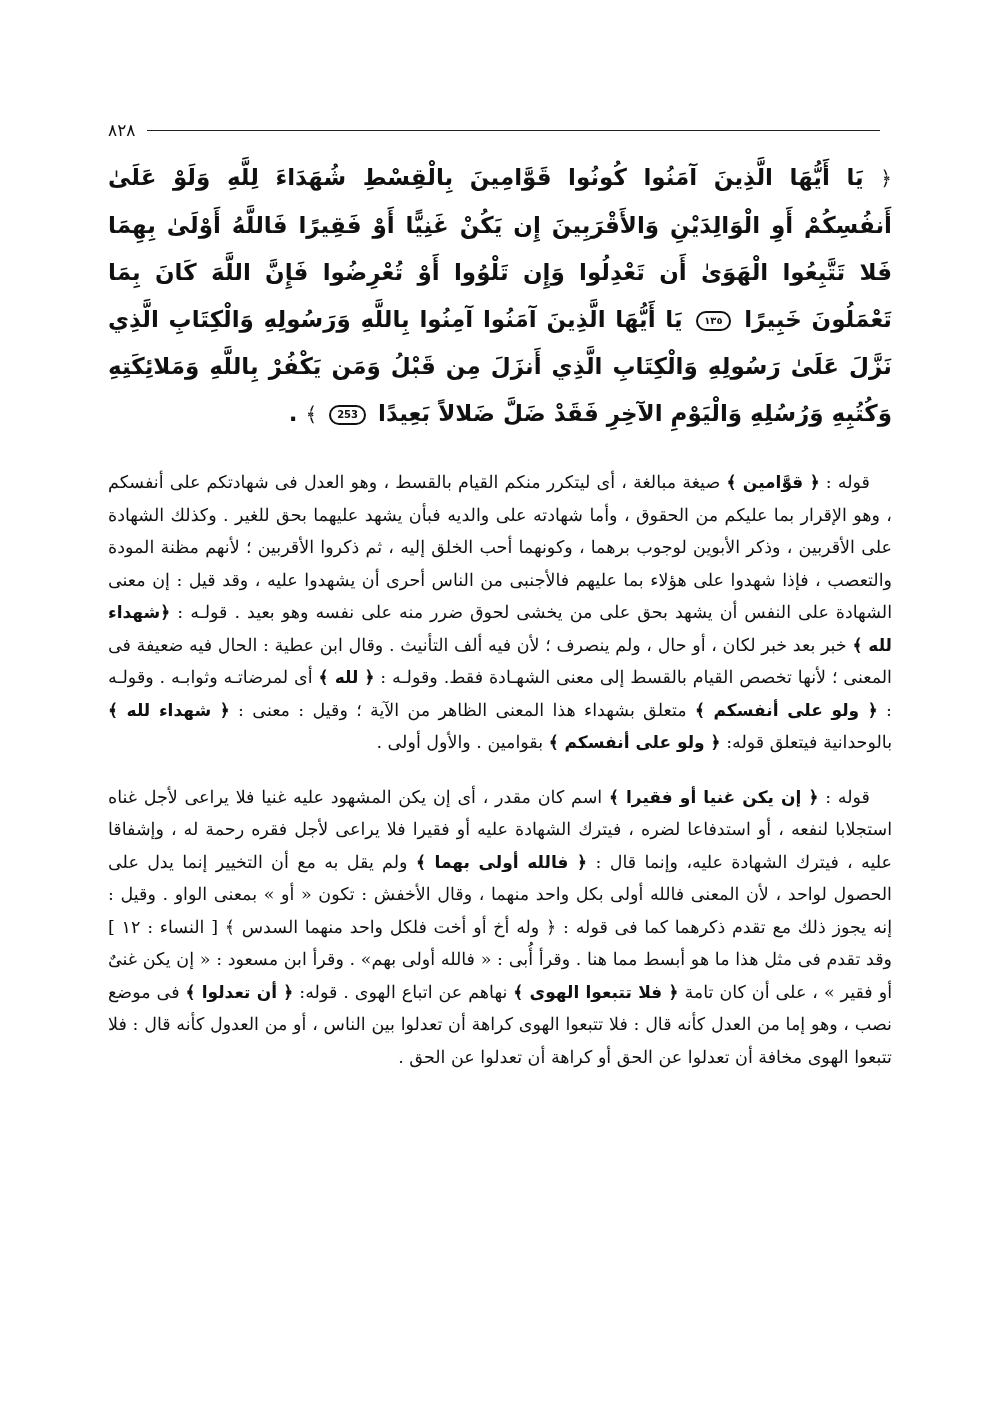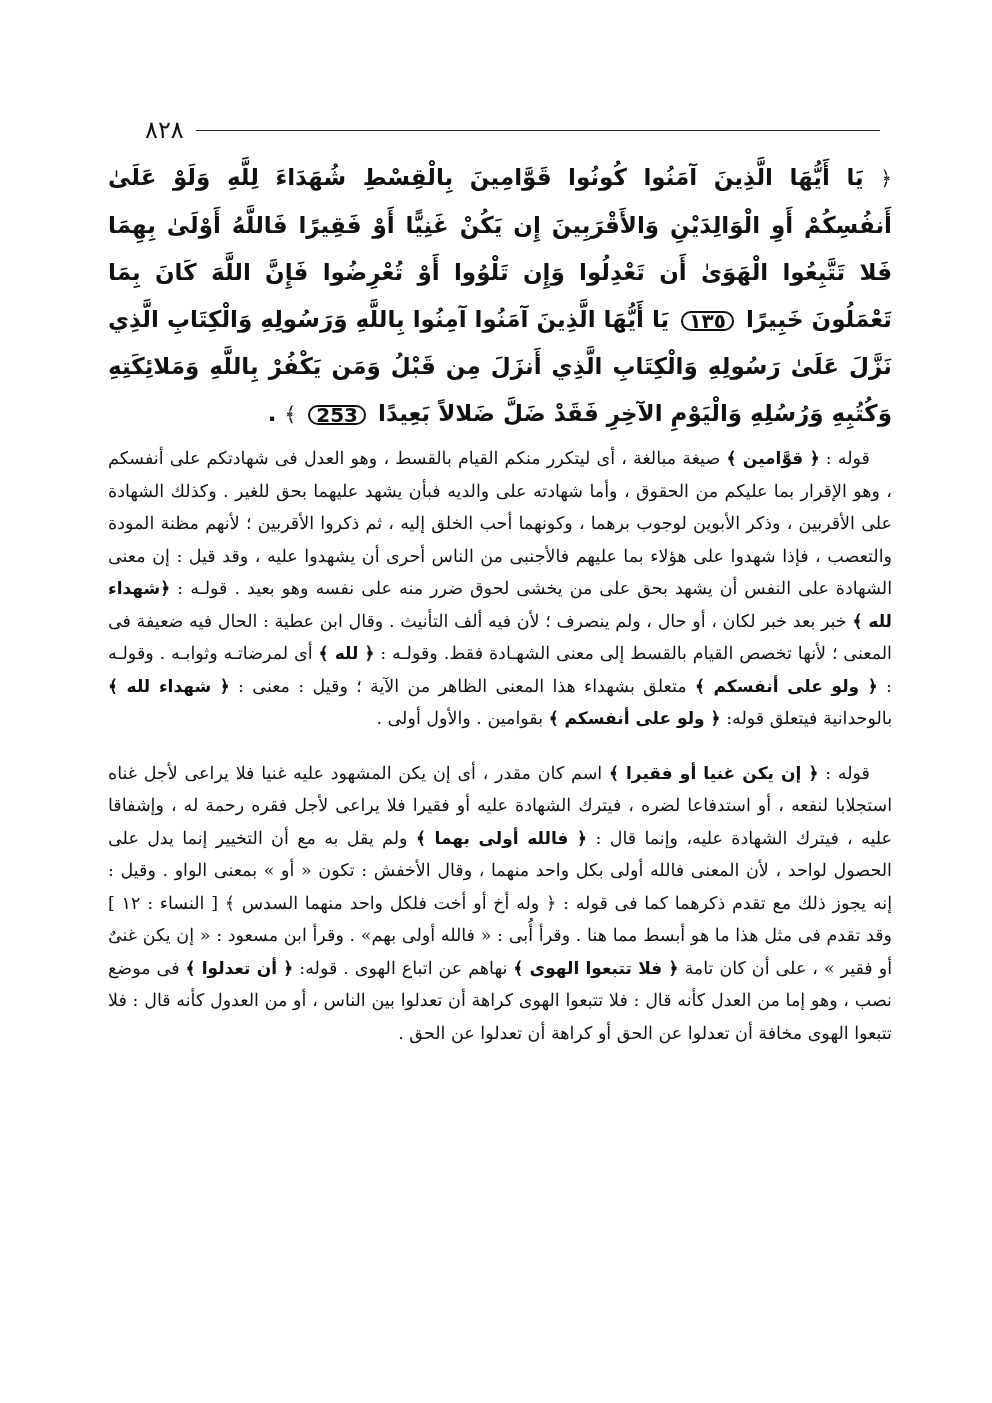--- a/index.html
+++ b/index.html
@@ -1,28 +1,28 @@
 <!DOCTYPE html>
 <html><head>
 <meta charset="utf-8">
 <style>
   html, body { margin: 0; padding: 0; background: #ffffff; }
   body { width: 992px; height: 1403px; position: relative; overflow: hidden; color: #111; }
   .page { position: absolute; left: 108px; top: 112px; width: 784px; direction: rtl; font-family: "DejaVu Serif", "Liberation Serif", serif; }
   .header { display: flex; align-items: center; height: 36px; direction: rtl; font-size: 17px; }
   .header .title { white-space: nowrap; }
   .header .rule { flex: 1; height: 0; border-top: 1.5px solid #222; margin: 0 12px; }
-  .header .pageno { font-size: 24px; white-space: nowrap; margin-left: 37px; }
+  .header .pageno { font-size: 17px; white-space: nowrap; }
   .intro { font-size: 17px; line-height: 32px; text-align: justify; margin-top: 2px; }
   .verse { font-family: "DejaVu Sans", "Liberation Sans", sans-serif; font-weight: bold; font-size: 23px; line-height: 47px; text-align: justify; margin-top: 6px; }
   .bracket { font-weight: normal; font-size: 20px; color: #111; }
-  .vnum { display: inline-block; border: 2px solid #111; border-radius: 10px; font-size: 20px; line-height: 16px; padding: 0 6px; margin: 0 4px; vertical-align: middle; font-weight: bold; }
+  .vnum { display: inline-block; border: 2px solid #111; border-radius: 10px; font-size: 10px; line-height: 16px; padding: 0 6px; margin: 0 4px; vertical-align: middle; font-weight: bold; }
   .para { font-size: 17.5px; line-height: 32.5px; text-align: justify; text-indent: 22px; margin-top: 22px; }
   .para b { font-family: "DejaVu Sans", "Liberation Sans", sans-serif; font-weight: bold; font-size: 17px; }
-  .p1 { margin-top: 4px; }
+  .p1 { margin-top: 28px; }
 </style>
 </head>
 <body>
 
 <div class="page">
 
   <div class="header">
     <span class="rule"></span>
     <span class="pageno">٨٢٨</span>
   </div>

